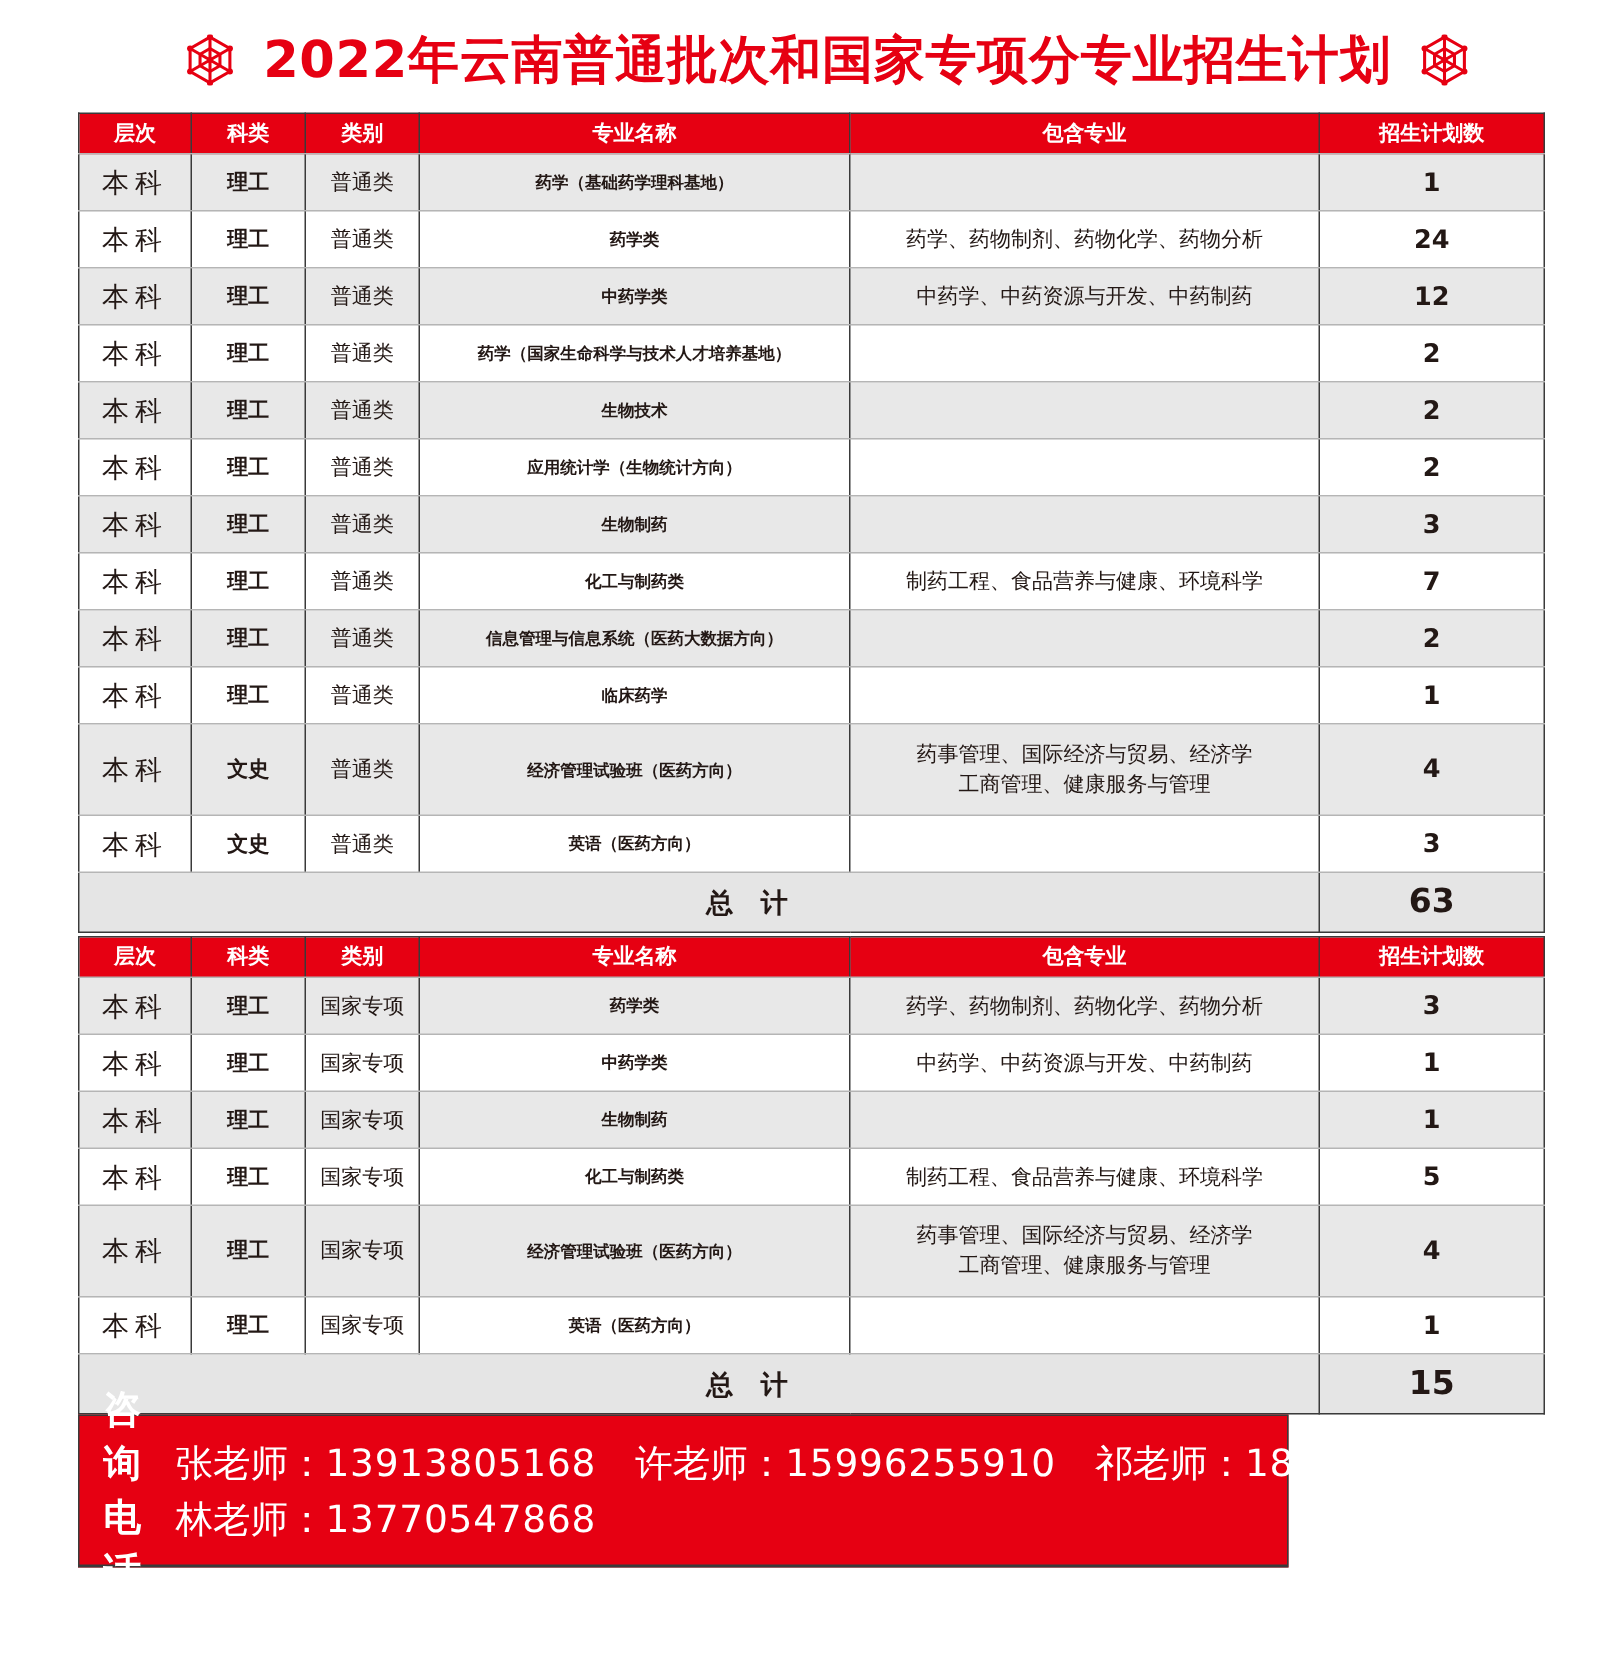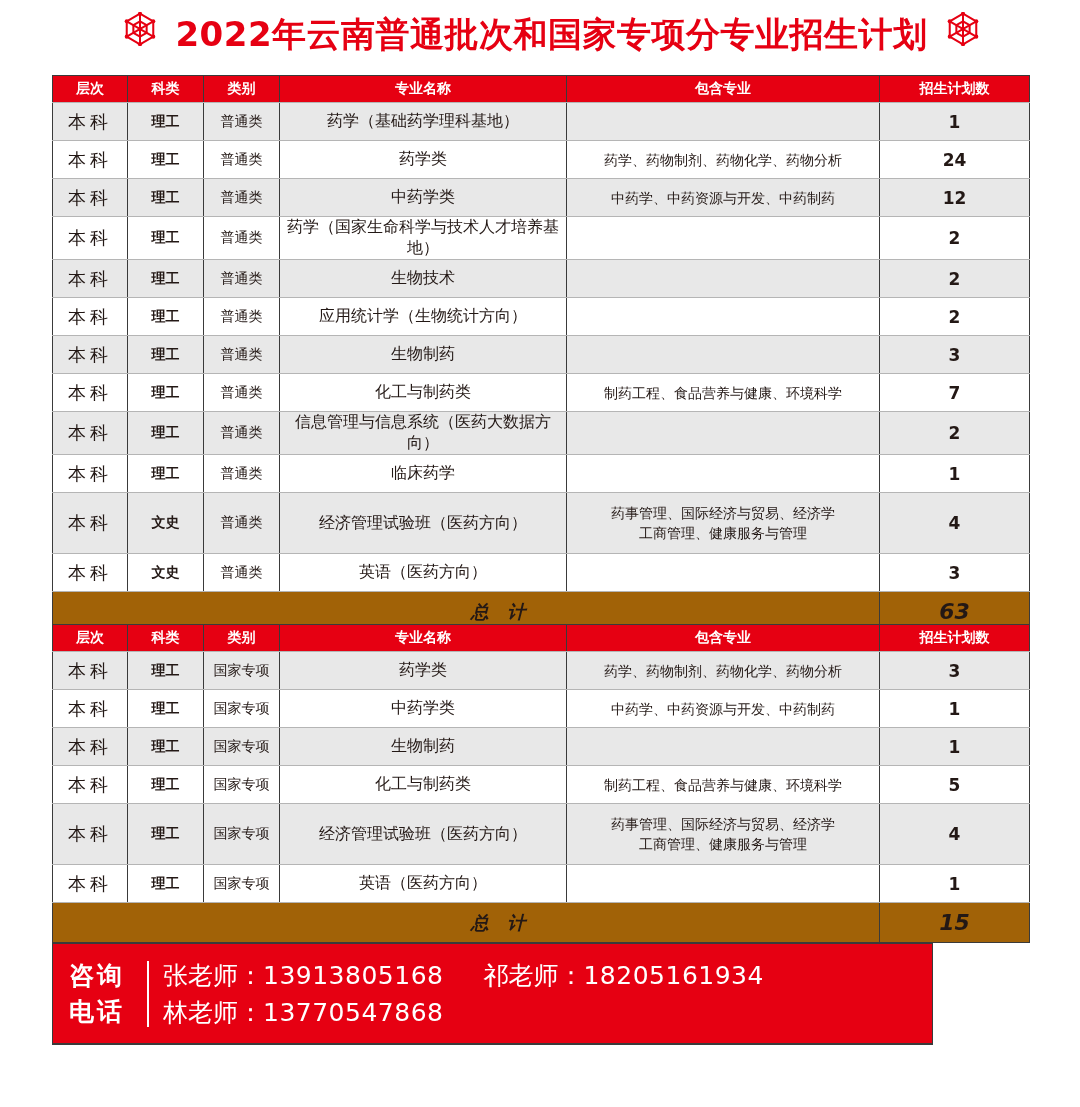--- a/index.html
+++ b/index.html
@@ -1,47 +1,47 @@
 <!DOCTYPE html>
 <html><head>
 <meta charset="utf-8">
 <style>
   * { box-sizing: border-box; margin: 0; padding: 0; }
   html, body { width: 1080px; height: 1107px; background: #ffffff; overflow: hidden; }
   body { font-family: "DejaVu Sans", "Liberation Sans", sans-serif; color: #231815; position: relative; }
 
-  .title-bar { position: absolute; left: 0; top: 12px; width: 1080px; height: 56px; display: flex; justify-content: center; gap: 18px; padding-left: 23px; }
+  .title-bar { position: absolute; left: 0; top: 12px; width: 1080px; height: 56px; display: flex; align-items: center; justify-content: center; gap: 18px; padding-left: 23px; }
   .title-text { color: #e60012; font-size: 34px; font-weight: bold; letter-spacing: 0.5px; white-space: nowrap; }
   .logo { width: 34px; height: 34px; }
 
   .tbl { position: absolute; left: 52px; width: 977px; border: 1px solid #3a3a3a; border-collapse: collapse; table-layout: fixed; padding-left: 32px; }
   .tbl td, .tbl th { border-left: 1.5px solid #3a3a3a; border-right: 1.5px solid #3a3a3a; border-top: 1.5px solid #b5b5b5; border-bottom: 1.5px solid #b5b5b5; text-align: center; vertical-align: middle; padding: 0; }
   .tbl th { background: #e60012; color: #ffffff; font-size: 14px; font-weight: bold; height: 27px; border-top: 1.5px solid #3a3a3a; }
   .tbl tr.row td { height: 38px; }
   .tbl tr.row.tall td { height: 61px; }
   .tbl tr.row:nth-child(odd) td { background: #e8e8e8; }
   .tbl tr.row:nth-child(even) td { background: #ffffff; }
   .c-level { font-size: 18px; letter-spacing: 4px; }
   .c-subj { font-size: 14px; font-weight: bold; }
   .c-type { font-size: 14px; }
-  .c-name { font-size: 16px; font-weight: normal; }
+  .c-name { font-size: 11px; font-weight: bold; }
   .c-incl { font-size: 14px; line-height: 20px; }
   .c-count { font-size: 17px; font-weight: bold; }
-  .tbl tr.total td { height: 40px; background: #a16207; border-top: 1.5px solid #b5b5b5; border-bottom: 1.5px solid #3a3a3a; font-style: italic; }
+  .tbl tr.total td { height: 40px; background: #e5e5e5; border-top: 1.5px solid #b5b5b5; border-bottom: 1.5px solid #3a3a3a; }
   .total-label { font-size: 18px; font-weight: bold; letter-spacing: 6px; padding-left: 70px !important; }
   .total-value { font-size: 22px; font-weight: bold; }
 
   #t1 { top: 75px; }
   #t2 { top: 624px; }
 
-  .footer { position: absolute; left: 52px; top: 943px; width: 881px; height: 102px; background: #e60012; border: 1px solid #3a3a3a; border-bottom: 2px solid #3a3a3a; display: flex; align-items: center; color: #ffffff; }
+  .footer { position: absolute; left: 52px; top: 943px; width: 807px; height: 102px; background: #e60012; border: 1px solid #3a3a3a; border-bottom: 2px solid #3a3a3a; display: flex; align-items: center; color: #ffffff; }
   .footer-label { width: 88px; padding-left: 16px; font-size: 25px; font-weight: bold; line-height: 36px; letter-spacing: 3px; }
   .footer-divider { width: 2px; height: 66px; background: #ffffff; margin-left: 6px; margin-right: 14px; }
   .footer-lines { display: flex; flex-direction: column; gap: 4px; }
-  .footer-line { display: flex; gap: 40px; font-size: 25px; white-space: nowrap; line-height: 33px; }
+  .footer-line { display: flex; gap: 26px; font-size: 25px; white-space: nowrap; line-height: 33px; }
   .contact-name { }
   .contact-phone { letter-spacing: 0.5px; }
 </style>
 </head>
 <body>
 
 <div class="title-bar">
   <svg class="logo" viewBox="0 0 40 40">
     <g fill="none" stroke="#e60012" stroke-width="2.4" stroke-linejoin="round">
       <polygon points="20,2 35.6,11 35.6,29 20,38 4.4,29 4.4,11"></polygon>
@@ -287,19 +287,20 @@
 
 <div class="footer">
   <div class="footer-label">
     <div>咨询</div>
     <div>电话</div>
   </div>
   <div class="footer-divider"></div>
   <div class="footer-lines">
     <div class="footer-line">
       <span><span class="contact-name">张老师：</span><span class="contact-phone">13913805168</span></span>
+      <span><span class="contact-name">许老师：</span><span class="contact-phone">15996255910</span></span>
       <span><span class="contact-name">祁老师：</span><span class="contact-phone">18205161934</span></span>
     </div>
     <div class="footer-line">
       <span><span class="contact-name">林老师：</span><span class="contact-phone">13770547868</span></span>
     </div>
   </div>
 </div>
 
 </body></html>

